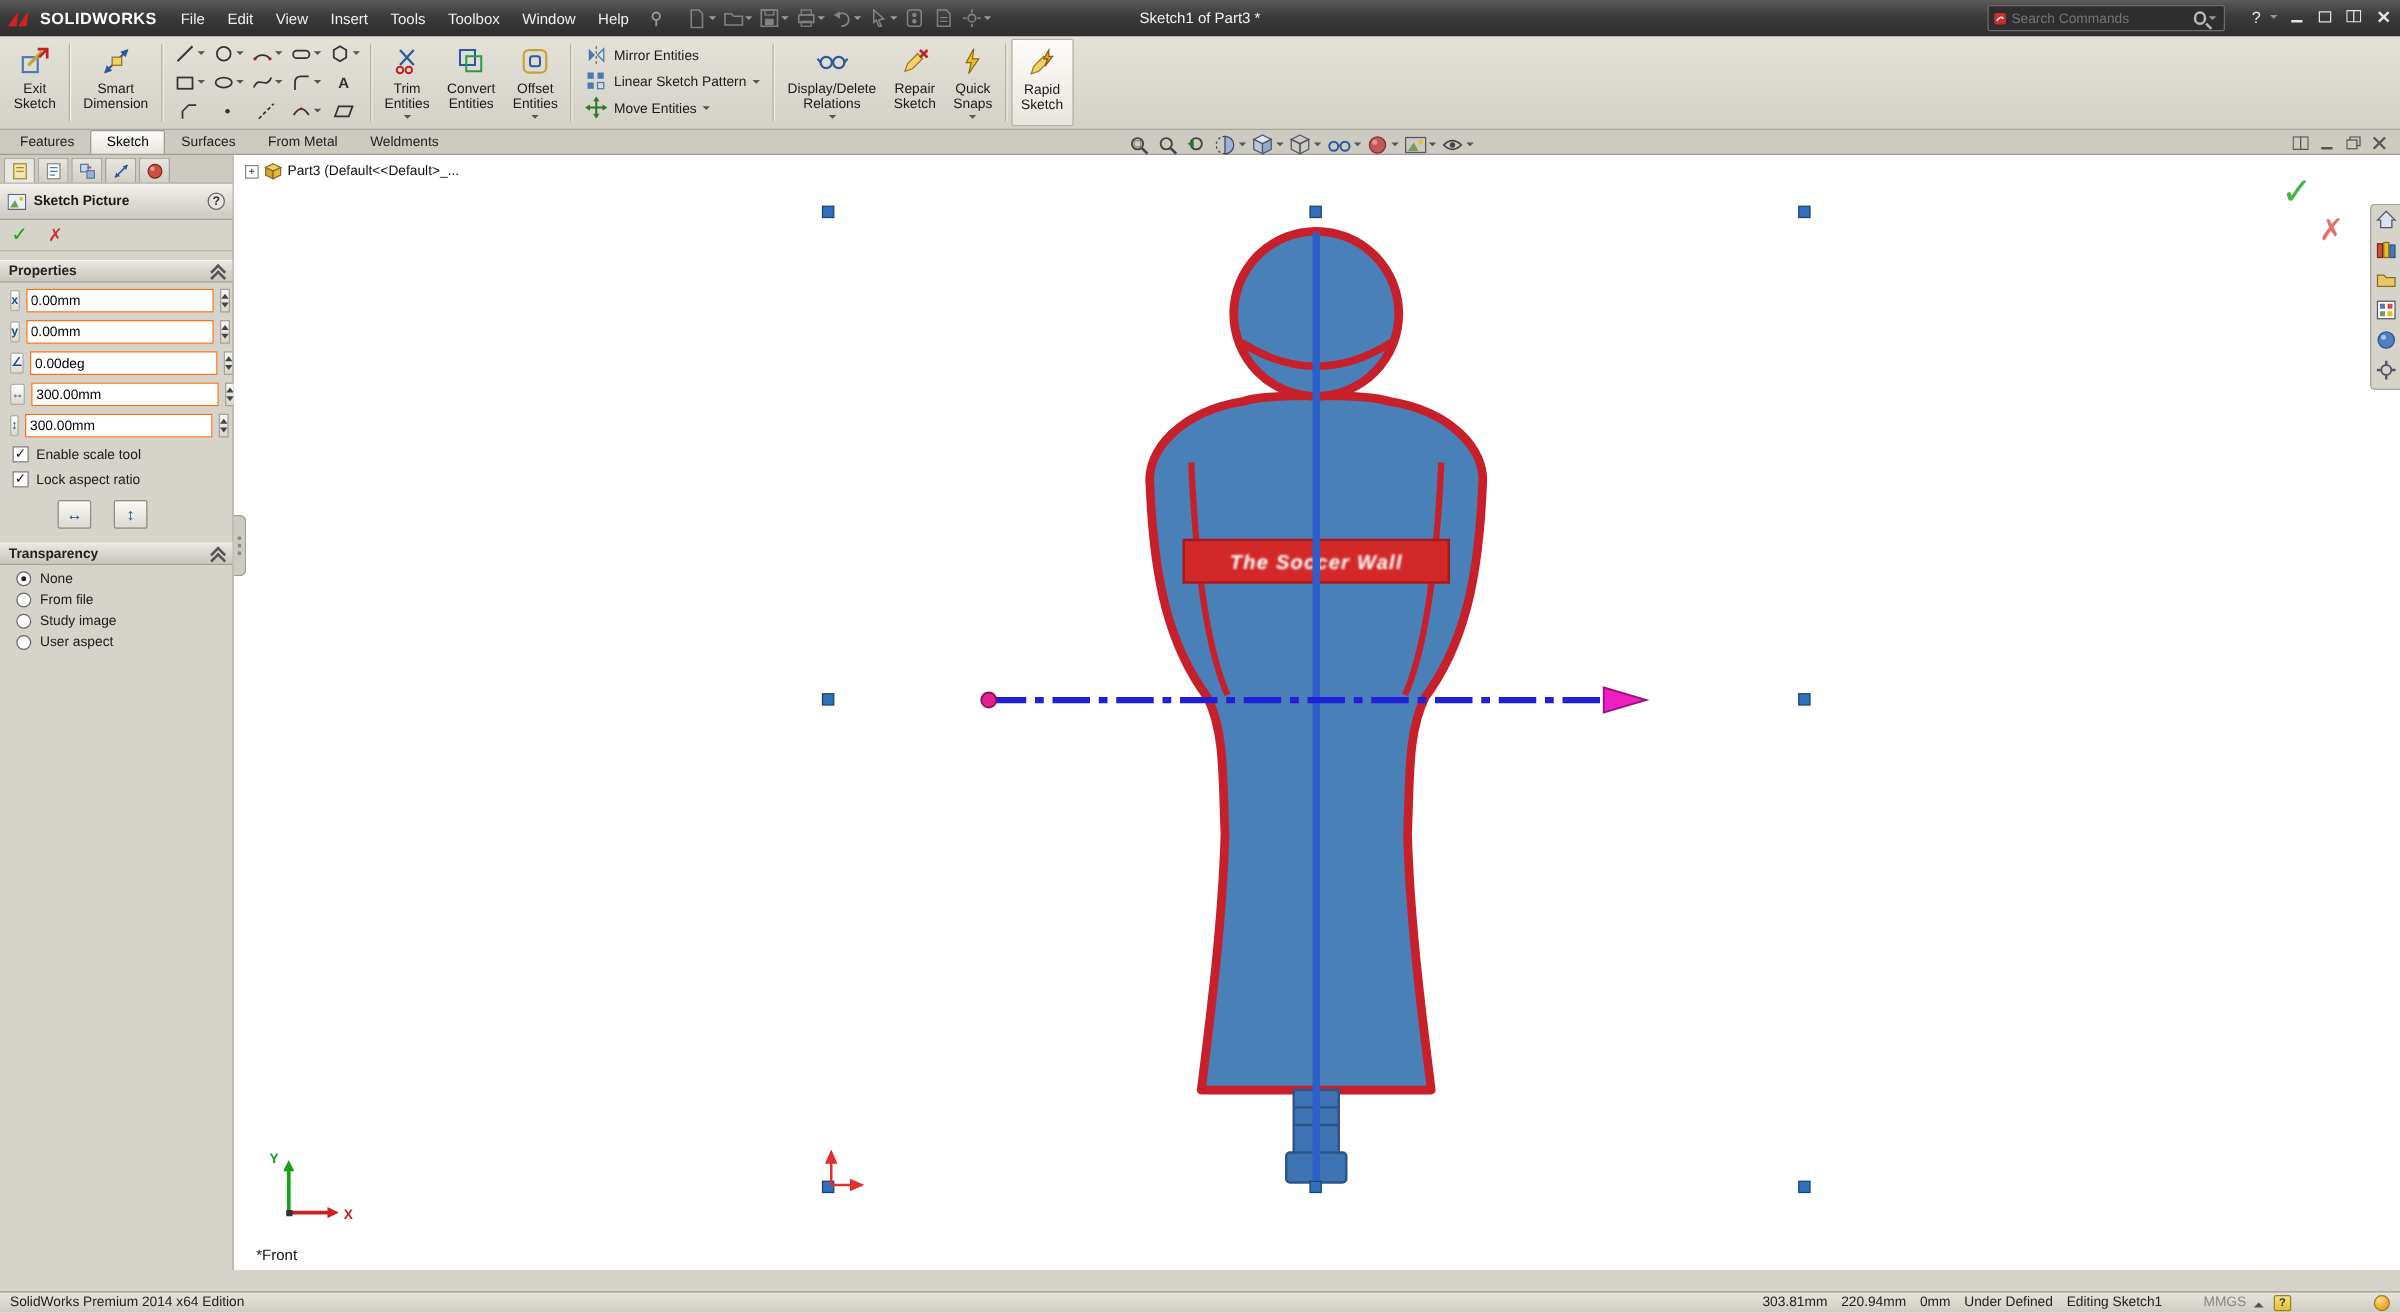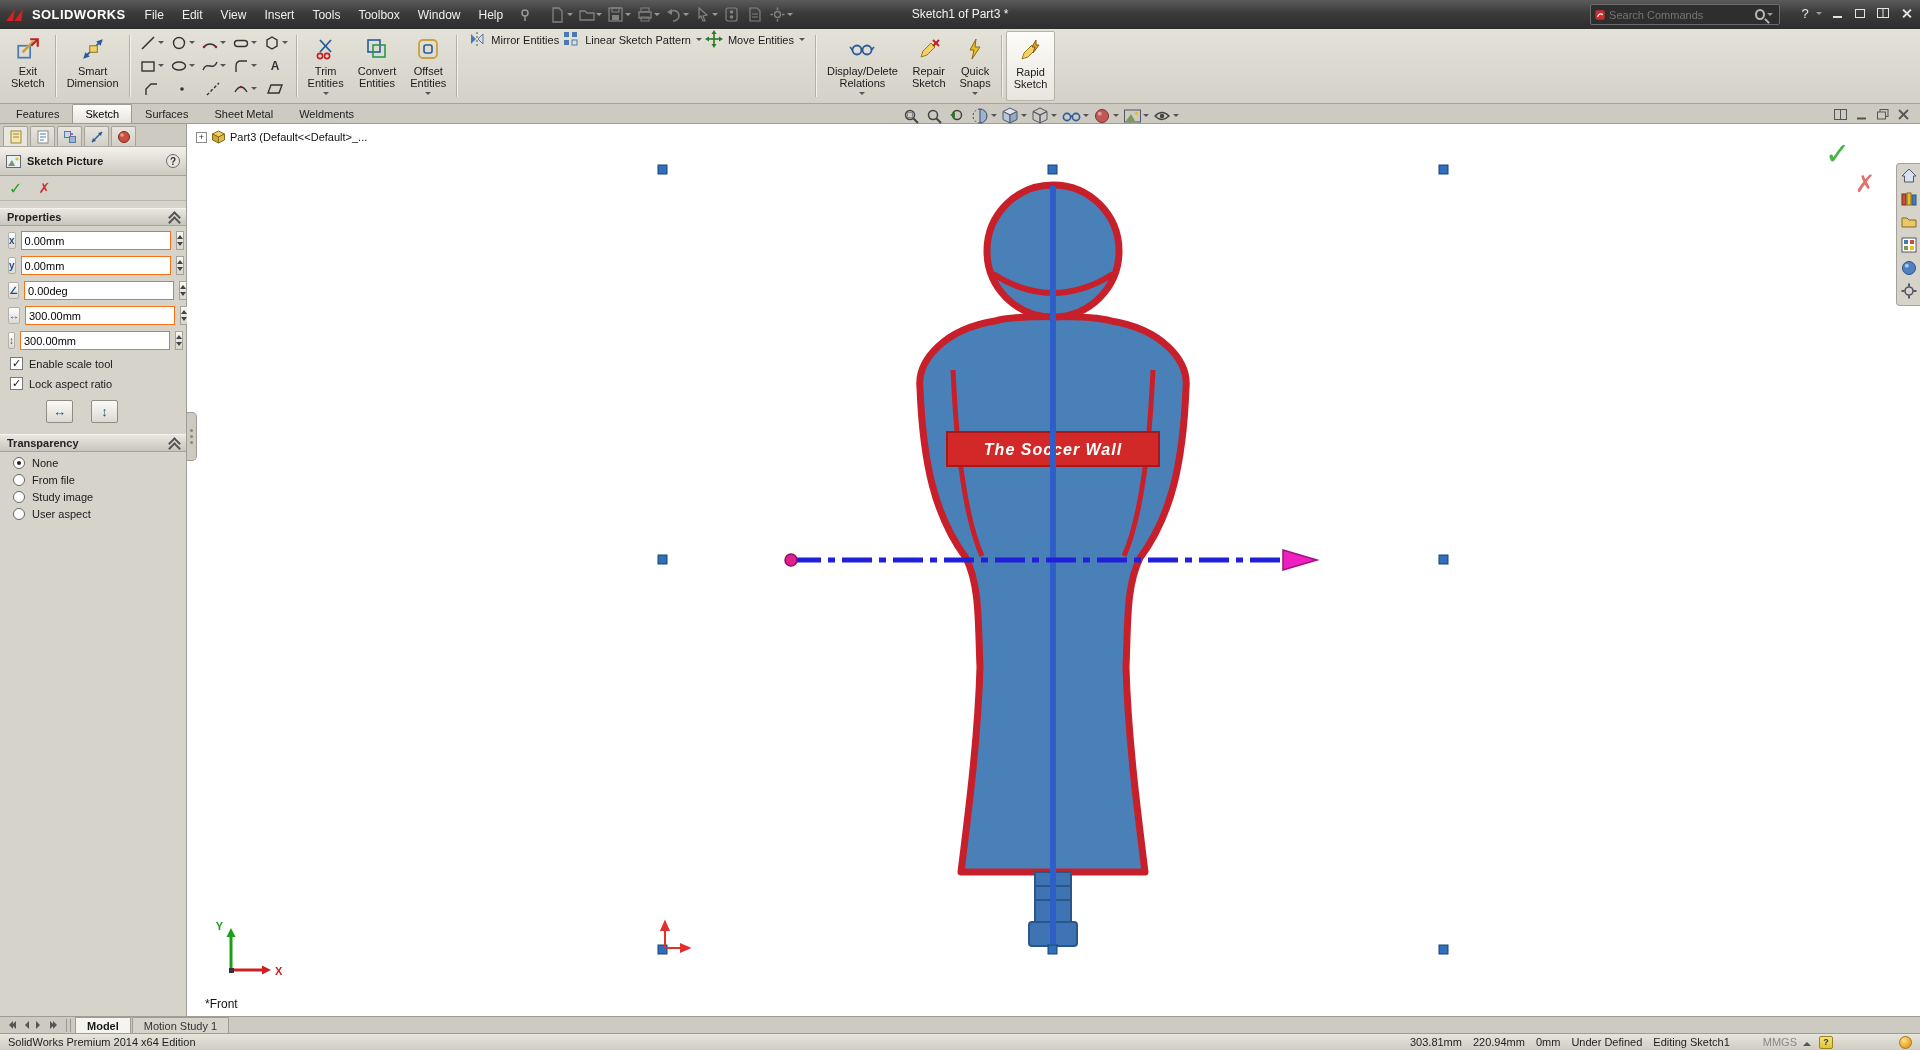--- a/index.html
+++ b/index.html
@@ -31,21 +31,21 @@
 
   
   .ribbon{position:absolute;top:29px;left:0;right:0;height:75px;background:linear-gradient(#e4e1d9,#d4d1c9);border-bottom:1px solid #a8a59d;display:flex;align-items:stretch;padding:2px 4px;z-index:10}
   .rbtn{display:flex;flex-direction:column;align-items:center;justify-content:flex-start;padding:3px 7px 1px;gap:1px;cursor:default}
   .rbtn .ico{height:30px;display:flex;align-items:center;justify-content:center}
   .rlabel{font-size:11px;line-height:12px;text-align:center;white-space:pre-line;color:#1a1a1a}
   .caret{width:0;height:0;border:3px solid transparent;border-top-color:#555;margin-top:2px}
   .sep{width:0;border-left:1px solid #b3b0a8;border-right:1px solid #f3f1ea;margin:4px 3px}
   .egrid{display:grid;grid-template-columns:repeat(5,31px);grid-auto-rows:23px;align-content:center;padding:0 2px}
   .ecell{display:flex;align-items:center;justify-content:center;gap:1px}
-  .stack{display:flex;flex-direction:row;justify-content:center;gap:3px;padding:0 7px}
+  .stack{display:flex;flex-direction:column;justify-content:center;gap:3px;padding:0 7px}
   .srow{display:flex;align-items:center;gap:5px;height:18px}
   .srow .rlabel{white-space:nowrap}
   .rapid{background:linear-gradient(#fdfcf9,#e8e5dd);border:1px solid #b5b2aa;border-radius:2px}
 
   
   .tabrow{position:absolute;top:104px;left:0;right:0;height:20px;background:#cdcac2;border-bottom:1px solid #9f9c94;display:flex;align-items:flex-end;padding-left:3px;z-index:9}
   .ctab{padding:3px 12px;font-size:11px;color:#222;height:19px;border:1px solid transparent;border-bottom:none;border-radius:2px 2px 0 0}
   .ctab.active{background:linear-gradient(#fdfdfb,#e7e4dd);border-color:#9f9c94;color:#000}
   .hud{position:absolute;top:107px;left:902px;display:flex;align-items:center;gap:4px;z-index:15}
   .hicon{display:flex;align-items:center;gap:1px}
@@ -467,21 +467,21 @@
         </span>
       <span class="rlabel">Rapid
 Sketch</span>
     </div>
   </div>
 
   <div class="tabrow">
     <div class="ctab">Features</div>
     <div class="ctab active">Sketch</div>
     <div class="ctab">Surfaces</div>
-    <div class="ctab">Sheet Metal</div>
+    <div class="ctab">From Metal</div>
     <div class="ctab">Weldments</div>
   </div>
 
   <div class="hud">
     <span class="hicon">
         <svg width="19" height="18" viewBox="0 0 19 18">
           <circle cx="8" cy="8" r="4.5" fill="none" stroke="#444" stroke-width="1.5"></circle>
           <line x1="11.5" y1="11.5" x2="16" y2="16" stroke="#444" stroke-width="2"></line>
           <rect x="5.5" y="5.5" width="5" height="5" fill="none" stroke="#888"></rect>
         </svg>
@@ -860,39 +860,20 @@
       <div class="front-label">*Front</div>
     </div>
   </div>
 
   <div class="splitter">
       <i></i>
       <i></i>
       <i></i>
     </div>
 
-  <div class="bottomtabs">
-    <span class="navbtn">
-        <span class="tl"></span>
-        <span class="tl" style="margin-left:-5px"></span>
-      </span>
-    <span class="navbtn">
-        <span class="tl"></span>
-      </span>
-    <span class="navbtn">
-        <span class="tr"></span>
-      </span>
-    <span class="navbtn">
-        <span class="tr"></span>
-        <span class="tr" style="margin-left:-5px"></span>
-      </span>
-    <span class="bgrip"></span>
-    <span class="btab active">Model</span>
-    <span class="btab idle">Motion Study 1</span>
-  </div>
 
   <div class="statusbar">
     <span>SolidWorks Premium 2014 x64 Edition</span>
     <span class="st-right">
       <span>303.81mm</span>
       <span>220.94mm</span>
       <span>0mm</span>
       <span>Under Defined</span>
       <span>Editing Sketch1</span>
       <span style="display:flex;align-items:center;margin-left:22px">

